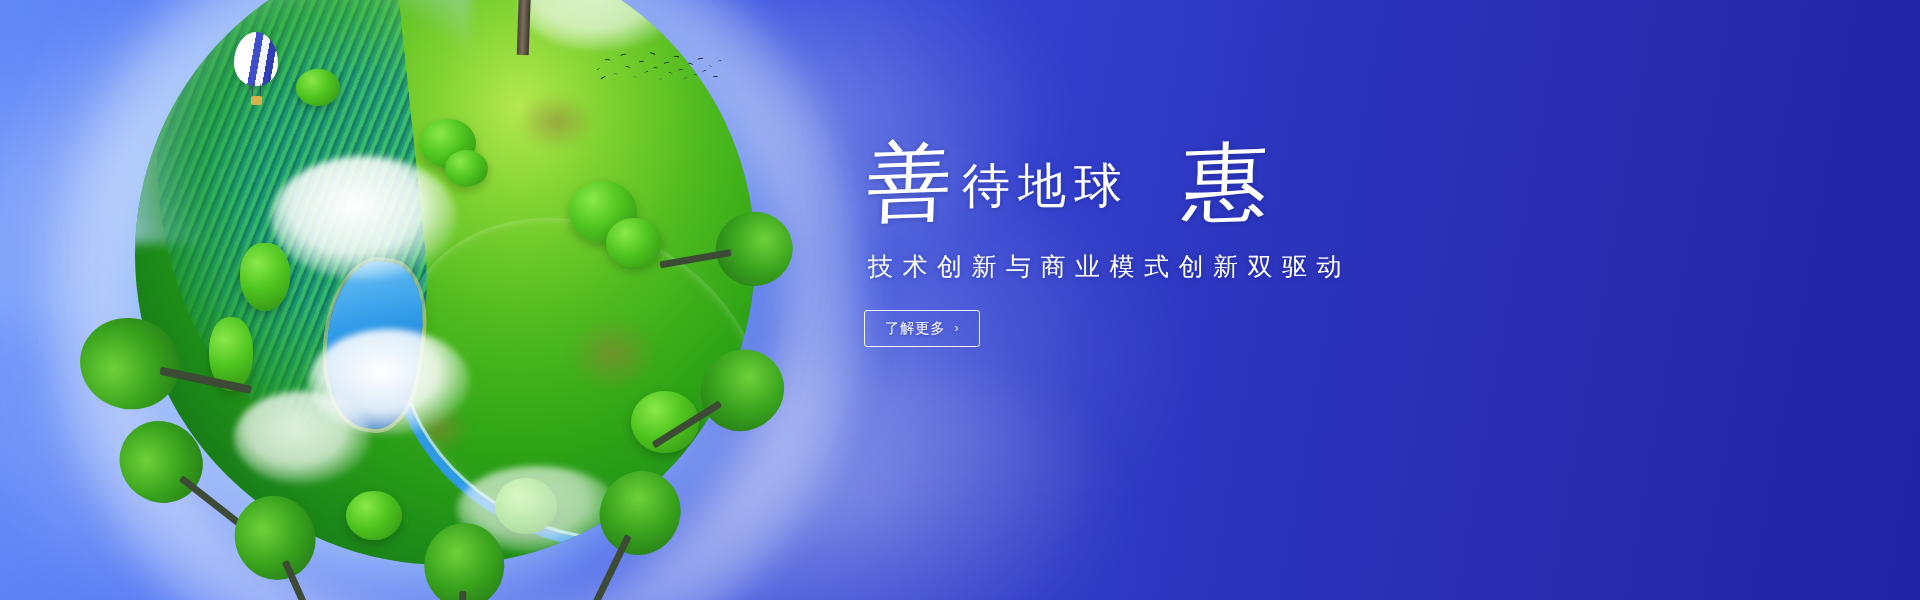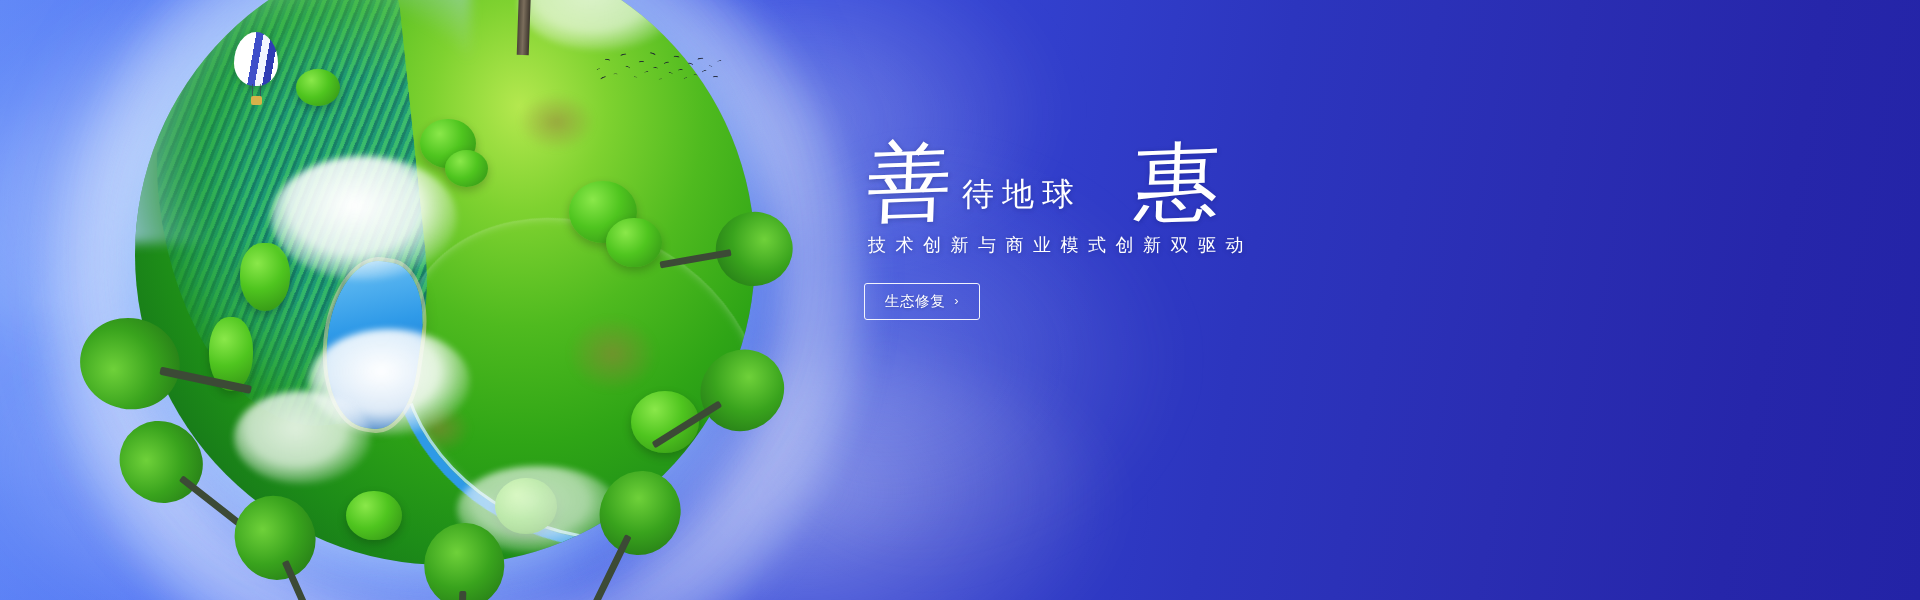--- a/index.html
+++ b/index.html
@@ -232,34 +232,35 @@
     font-family:"DejaVu Serif","Liberation Serif",serif;
     font-size:84px; line-height:.92;
     font-weight:400;
     letter-spacing:0;
     transform:skewX(-4deg) rotate(-2deg);
     transform-origin:bottom left;
     padding-right:6px;
   }
   .hl-small{
     font-family:Liberation Serif, serif;
-    font-size:32px; line-height:1;
+    font-size:48px; line-height:1;
     letter-spacing:8px;
     padding-bottom:12px;
     padding-left:6px;
   }
   .hl-gap{ width:52px; }
 
   .subtitle{
-    margin-top:13px; margin-left:6px;
-    font-size:18px;
+    margin-top:32px; margin-left:6px;
+    font-size:25px;
     letter-spacing:9.5px;
     line-height:1.2;
     font-weight:400;
     white-space:nowrap;
+    font-family:Liberation Mono, monospace;
   }
 
   .desc{
     margin-top:22px; margin-left:6px;
     font-size:17px;
     letter-spacing:.4px;
     line-height:1.3;
     white-space:nowrap;
     color:#f3f6ff;
     text-shadow:0 1px 4px rgba(10,20,80,.35);
@@ -408,18 +409,18 @@
       <span class="hl-gap"></span>
       <span class="hl-group">
         <span class="hl-big">惠</span>
       </span>
     </div>
 
     <div class="subtitle">技术创新与商业模式创新双驱动</div>
 
 
     <button class="cta">
-      <span>生态修复</span>
+      <span>了解更多</span>
       <span class="chev">›</span>
     </button>
 
   </div>
 </div>
 
 </body></html>

